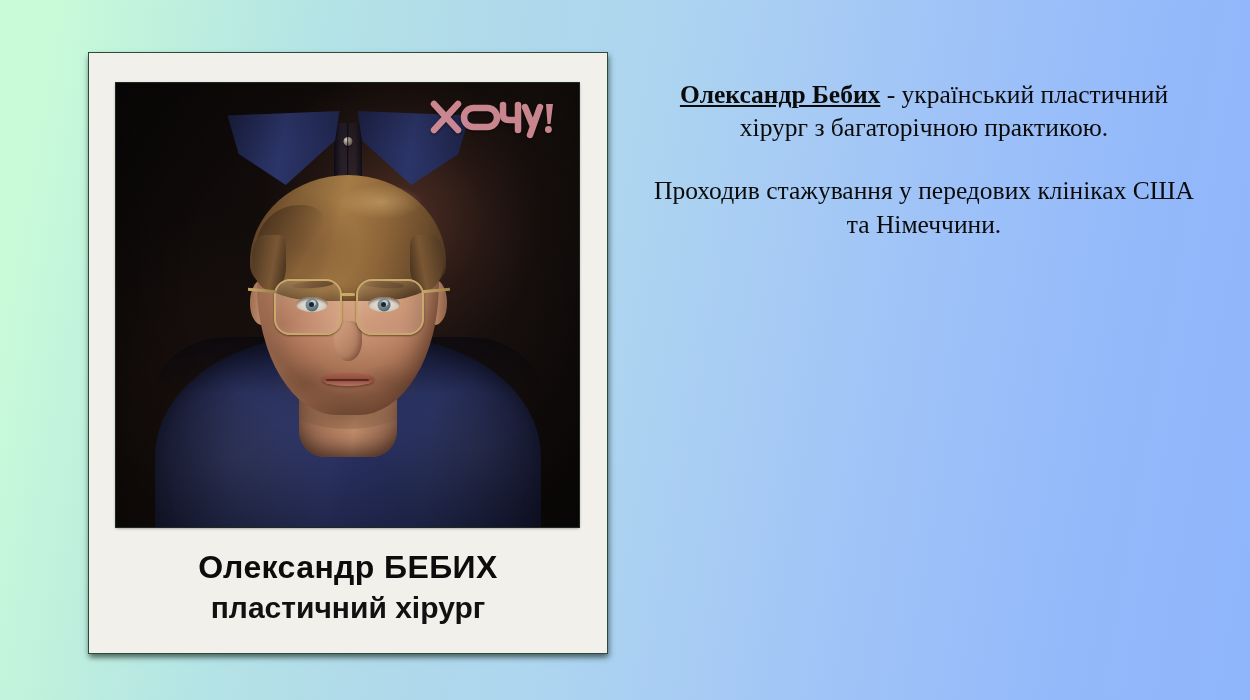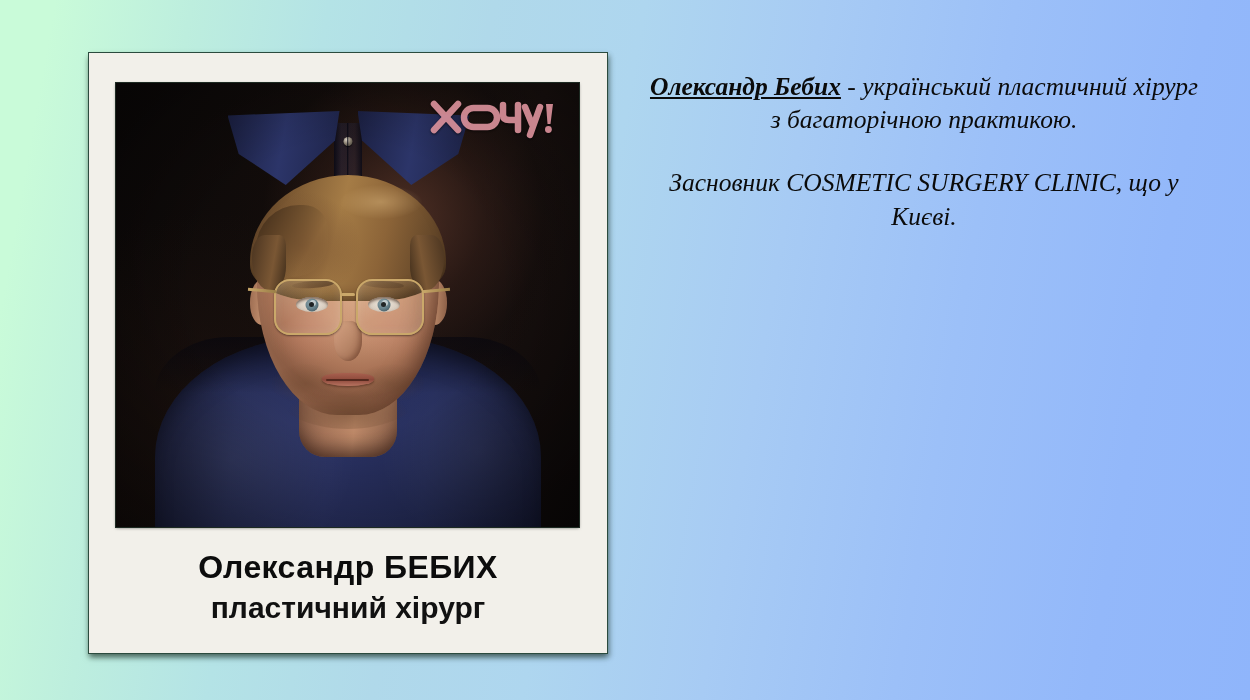--- a/index.html
+++ b/index.html
@@ -354,21 +354,21 @@
   .bio {
     position:absolute;
     left:646px; top:70px;
     width:556px;
     text-align:center;
     color:#0b0b0b;
     font-family:"Liberation Serif", serif;
     font-size:25.5px;
     line-height:1.30;
   }
-  .bio p { margin:0;font-style:italic; }
+  .bio p { margin:8px; }
   .bio p + p { margin-top:1.18em; }
   .bio .lead-name {
     font-weight:bold;
     text-decoration:underline;
     text-underline-offset:2px;
   }
 </style>
 </head>
 <body>
 
@@ -455,18 +455,18 @@
         <div class="caption-name">Олександр БЕБИХ</div>
         <div class="caption-role">пластичний хірург</div>
       </div>
 
     </div>
   </div>
 
   <div class="bio">
     <p><span class="lead-name">Олександр Бебих</span><span> - український пластичний хірург з багаторічною практикою.</span></p>
 
-
-
-    <p>Засновник COSMETIC SURGERY CLINIC, що у Києві.</p>
+    <p>Проходив стажування у передових клініках США та Німеччини.</p>
+
+
   </div>
 
 </div>
 
 </body></html>

